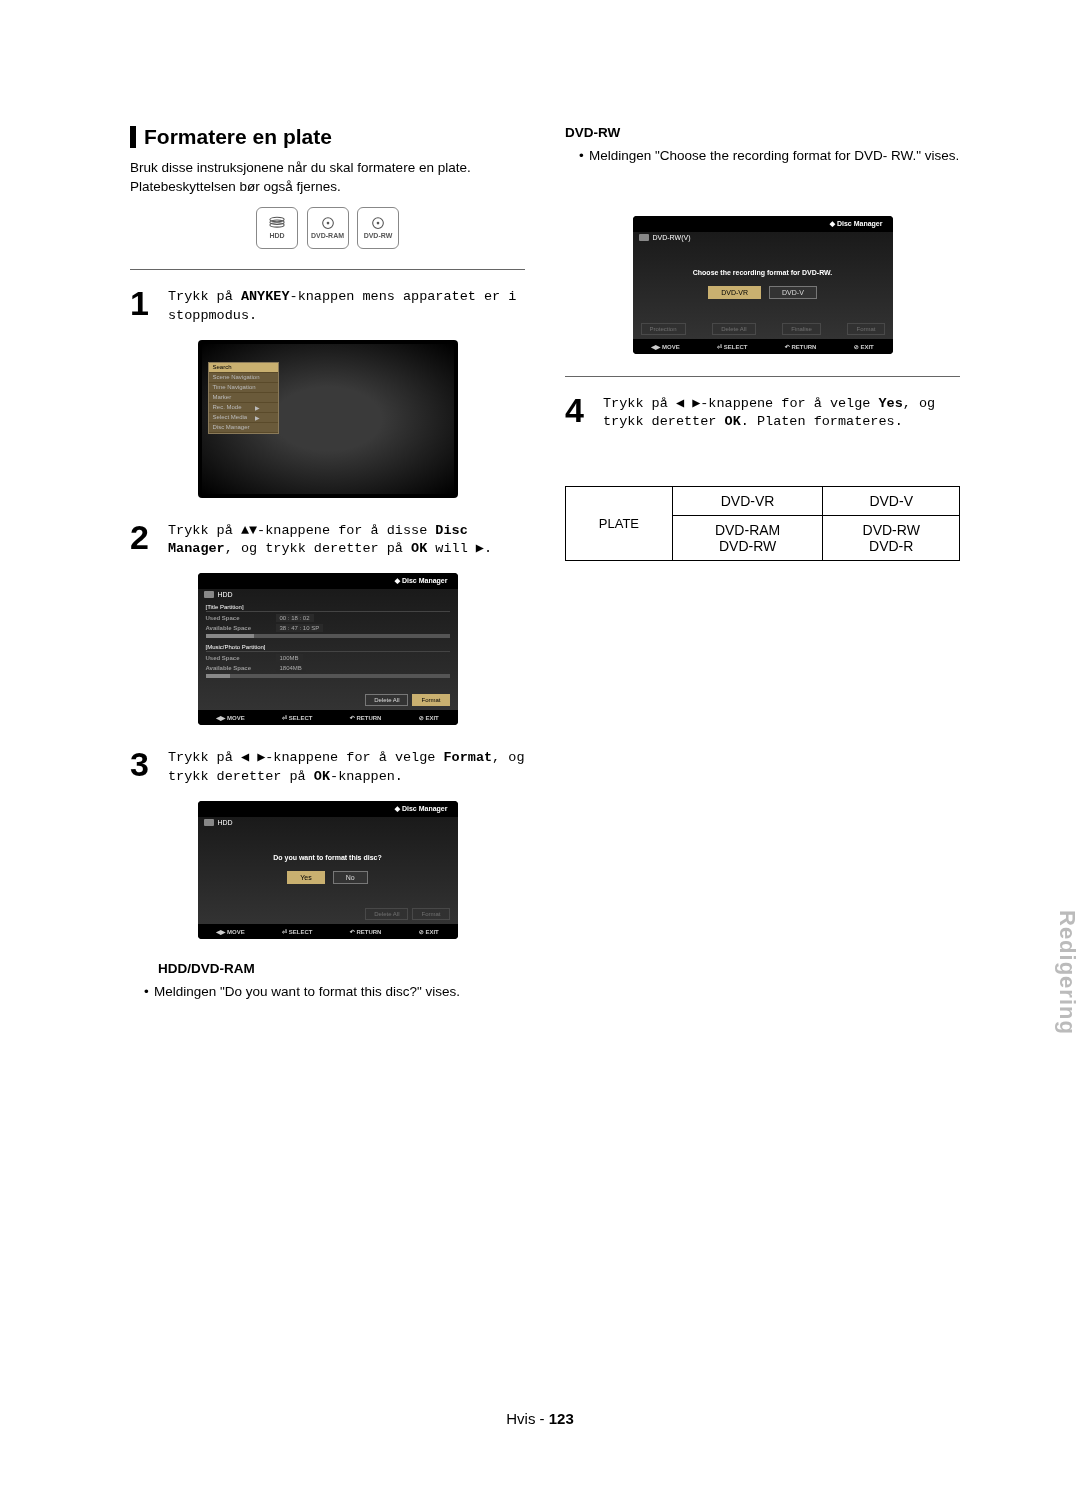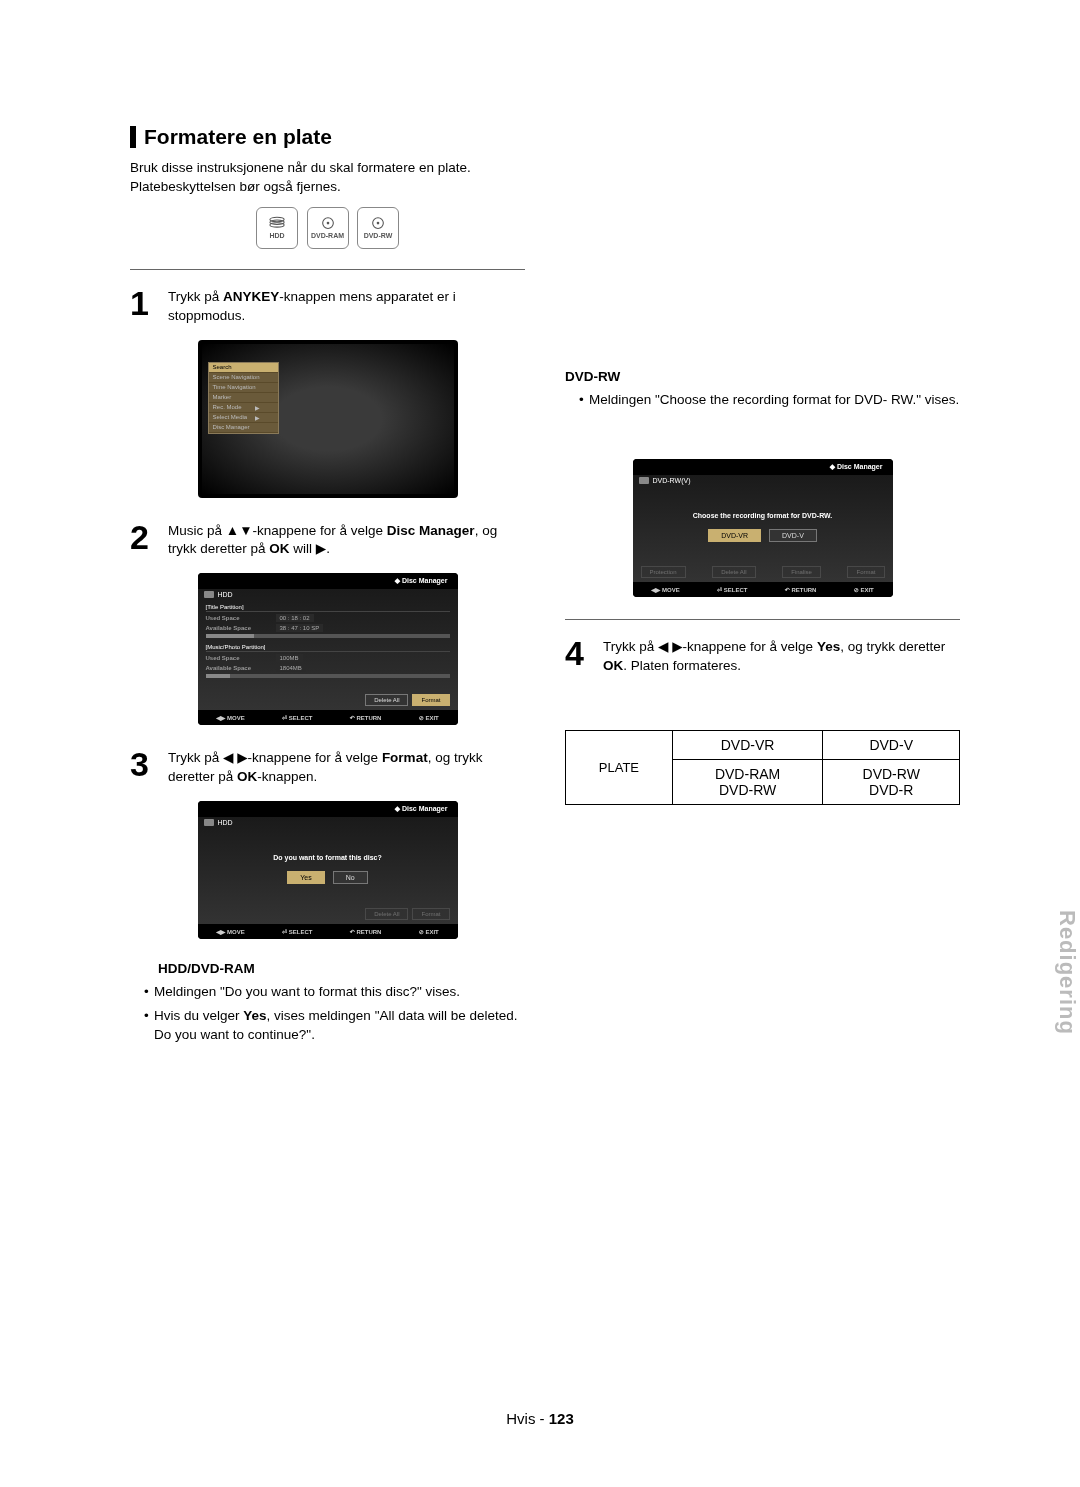--- a/index.html
+++ b/index.html
@@ -1,28 +1,28 @@
 <!DOCTYPE html>
 <html><head>
 <meta charset="utf-8">
 <style>
   * { box-sizing: border-box; margin: 0; padding: 0; }
   body { width: 1080px; height: 1487px; background: #fff; font-family: Arial, Helvetica, sans-serif; color: #000; position: relative; }
   .page { padding: 125px 120px 0 130px; }
-  .columns { display: flex; gap: 40px; align-items: center; }
+  .columns { display: flex; gap: 40px; }
   .col { flex: 1 1 50%; }
   .section-bar { background: #000; color: #000; width: 6px; height: 22px; display: inline-block; vertical-align: middle; margin-right: 8px; }
   .section-title { font-size: 21px; font-weight: bold; margin-bottom: 10px; display: flex; align-items: center; }
   .para { font-size: 13.5px; line-height: 1.4; }
   .media-icons { text-align: center; margin: 10px 0 18px 0; }
   .media-icon { display: inline-flex; flex-direction: column; align-items: center; justify-content: center; width: 42px; height: 42px; border: 1.5px solid #888; border-radius: 6px; margin: 0 2px; font-size: 7px; font-weight: bold; color: #555; }
   .media-icon svg { width: 22px; height: 16px; }
   .step { display: flex; align-items: flex-start; margin-bottom: 14px; }
   .step-num { font-size: 34px; font-weight: bold; margin-right: 10px; line-height: 1; width: 28px; }
-  .step-text { font-size: 13.5px; line-height: 1.4; flex: 1; padding-top: 2px; }
+  .step-text { font-size: 13.5px; line-height: 1.4; flex: 1; padding-top: 2px; font-family: Liberation Mono, monospace; }
   .hr { border: none; border-top: 1px solid #666; margin: 20px 0 16px 0; }
   .screenshot-frame { background: #000; border-radius: 4px; padding: 4px; width: 260px; margin: 14px auto 22px auto; }
   .ss-inner { background: radial-gradient(ellipse at center, #3a3a3a 30%, #000 100%); height: 150px; position: relative; }
   .ss-menu { position: absolute; left: 6px; top: 18px; background: #6a5a3a; border: 1px solid #8a7a5a; font-size: 6px; color: #bbb; }
   .ss-menu-item { padding: 1.5px 18px 1.5px 4px; border-bottom: 1px solid #5a4a2a; white-space: nowrap; }
   .ss-menu-item.sel { background: #c9b070; color: #000; }
   .arrow-right { float: right; font-size: 6px; }
   .ss-dm { width: 260px; margin: 14px auto 22px auto; background: #000; border-radius: 4px; padding: 0; overflow: hidden; }
   .ss-dm-inner { background: linear-gradient(#1a1a1a, #333); position: relative; }
   .dm-title { background: #000; color: #fff; font-size: 7px; font-weight: bold; padding: 4px 10px; text-align: right; }
@@ -115,21 +115,21 @@
             <div class="ss-menu-item"><span>Rec. Mode</span><span class="arrow-right">▶</span></div>
             <div class="ss-menu-item"><span>Select Media</span><span class="arrow-right">▶</span></div>
             <div class="ss-menu-item">Disc Manager</div>
           </div>
         </div>
       </div>
 
       <div class="step">
         <div class="step-num">2</div>
         <div class="step-text">
-          <span>Music på ▲▼-knappene for å velge </span><b>Disc Manager</b><span>, og trykk deretter på </span><b>OK</b><span> will ▶.</span>
+          <span>Trykk på ▲▼-knappene for å disse </span><b>Disc Manager</b><span>, og trykk deretter på </span><b>OK</b><span> will ▶.</span>
         </div>
       </div>
 
       <div class="ss-dm">
         <div class="dm-title">Disc Manager</div>
         <div class="ss-dm-inner">
           <div class="dm-hdd">
               <span class="dm-hdd-icon"></span>
               <span>HDD</span>
             </div>
@@ -200,21 +200,20 @@
           <span><span>◀▶</span> <span>MOVE</span></span>
           <span><span>⏎</span> <span>SELECT</span></span>
           <span><span>↶</span> <span>RETURN</span></span>
           <span><span>⊘</span> <span>EXIT</span></span>
         </div>
       </div>
 
       <div class="sub-head">HDD/DVD-RAM</div>
       <ul class="bullet-list">
         <li>Meldingen "Do you want to format this disc?" vises.</li>
-        <li><span>Hvis du velger </span><b>Yes</b><span>, vises meldingen "All data will be deleted. Do you want to continue?".</span></li>
       </ul>
     </div>
 
     <div class="col">
       <div class="subhead-right">DVD-RW</div>
       <ul class="bullet-list">
         <li>Meldingen "Choose the recording format for DVD- RW." vises.</li>
       </ul>
 
       <div class="ss-dm" style="margin-top:50px">

